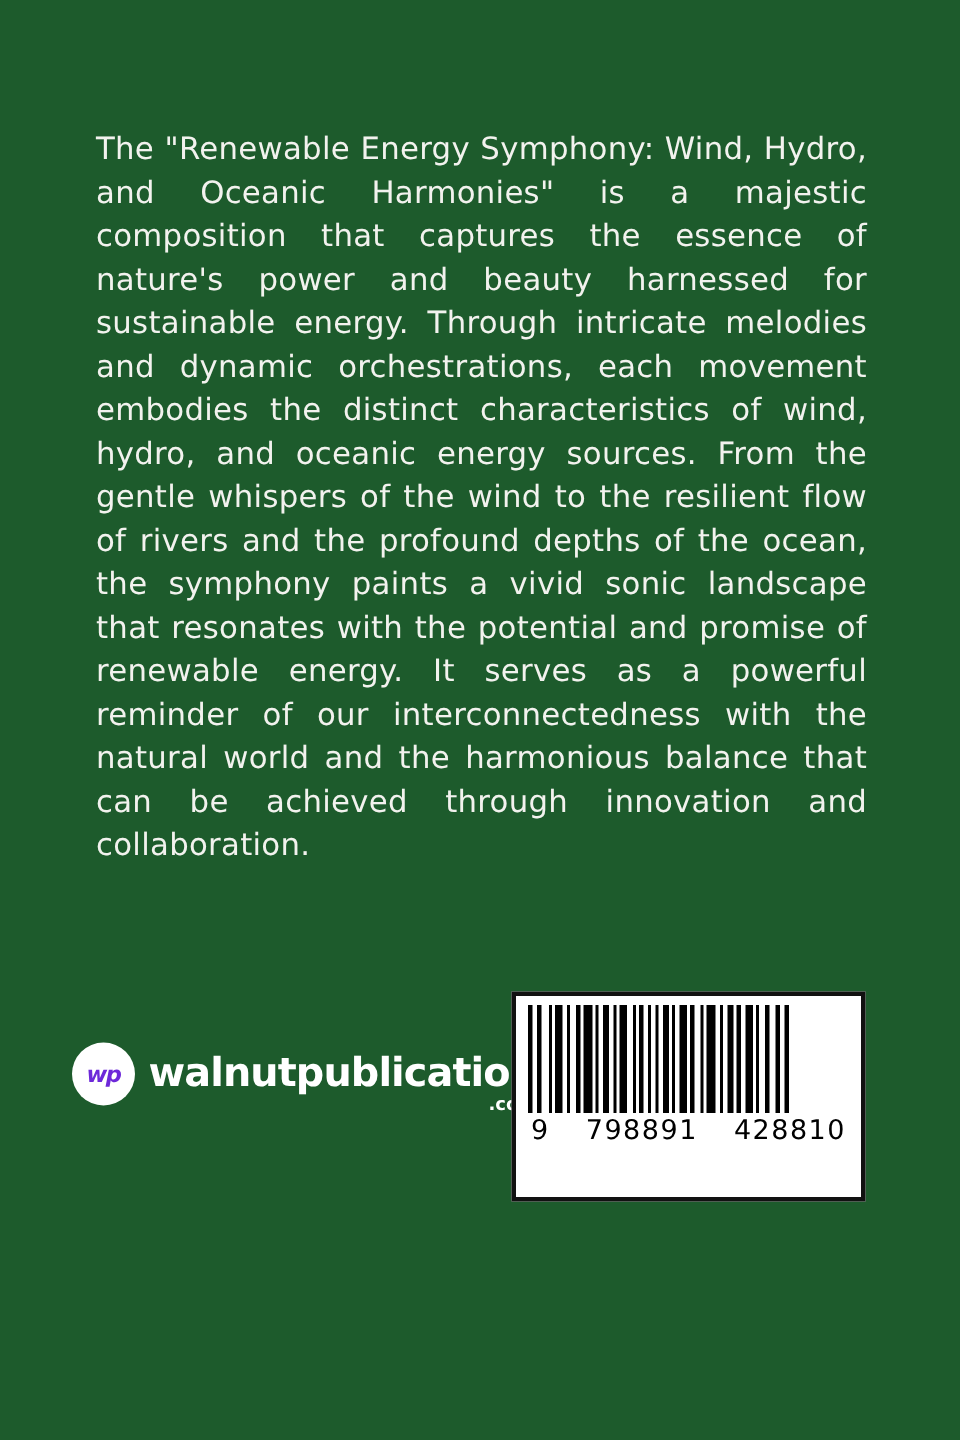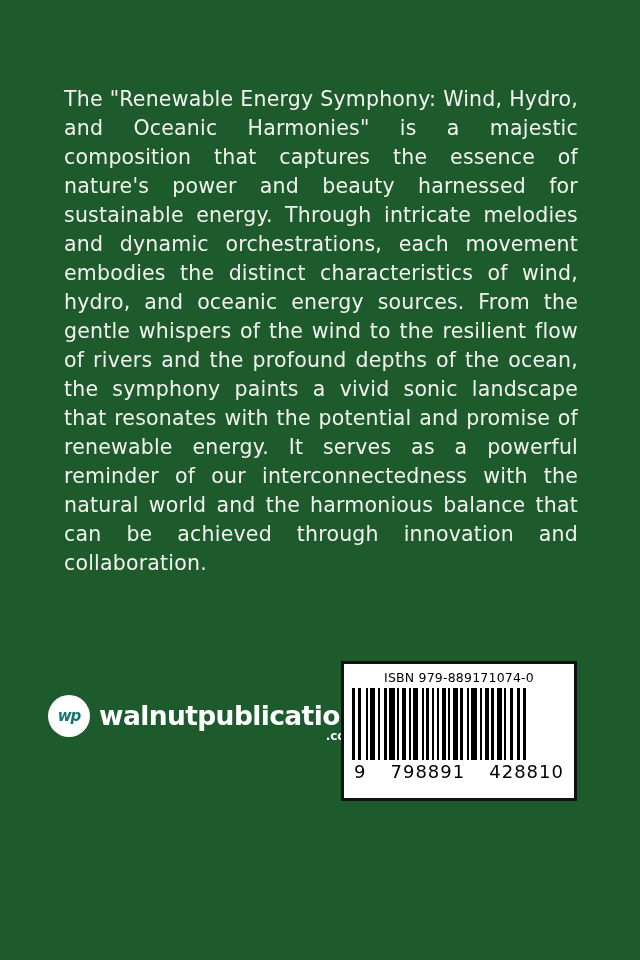--- a/index.html
+++ b/index.html
@@ -56,21 +56,21 @@
     height: 42px;
     border-radius: 50%;
     background: #ffffff;
     display: flex;
     align-items: center;
     justify-content: center;
     flex: 0 0 auto;
     margin-right: 9px;
   }
   .pub-mark span {
-    color: #0f766e;
+    color: #6d28d9;
     font-family: "DejaVu Sans", sans-serif;
     font-size: 15px;
     font-weight: bold;
     font-style: italic;
     letter-spacing: -1px;
   }
   .pub-wordmark {
     color: #ffffff;
     font-family: "DejaVu Sans", sans-serif;
     font-size: 26.5px;
@@ -159,21 +159,20 @@
           <span>wp</span>
         </div>
         <div class="pub-wordmark">
           <span>walnutpublication</span>
           <span class="pub-dotcom">.com</span>
         </div>
       </div>
     </div>
 
     <div class="barcode-box">
-      <div class="isbn-text">ISBN 979-889171074-0</div>
       <div class="bars">
         <i class="bars-sep" style="width:3px"></i>
           <i class="sep" style="width:3px"></i>
           <i class="bars-sep" style="width:3px"></i>
         <i class="sep" style="width:5px"></i>
         <i style="width:2px"></i>
           <i class="sep" style="width:2px"></i>
           <i style="width:5px"></i>
           <i class="sep" style="width:3px"></i>
         <i style="width:2px"></i>

